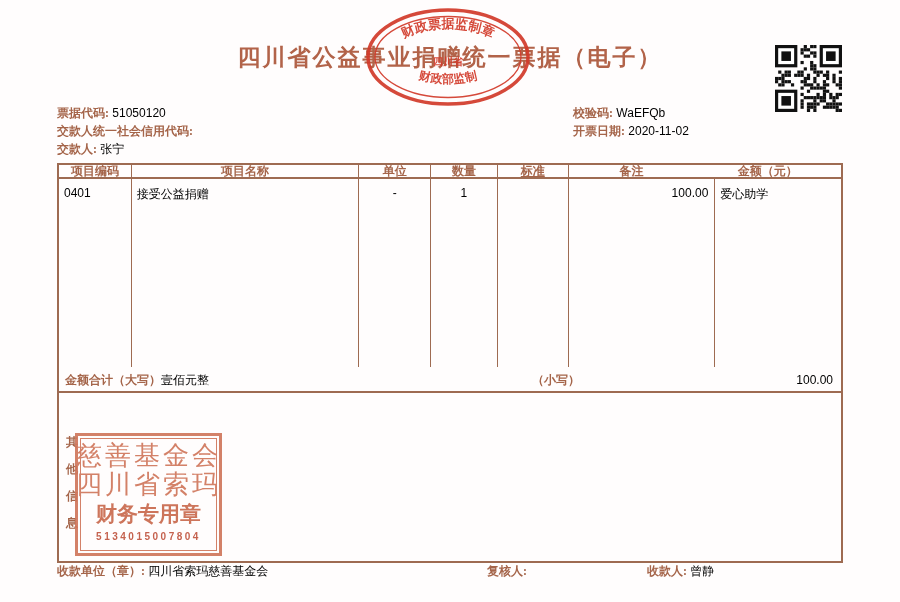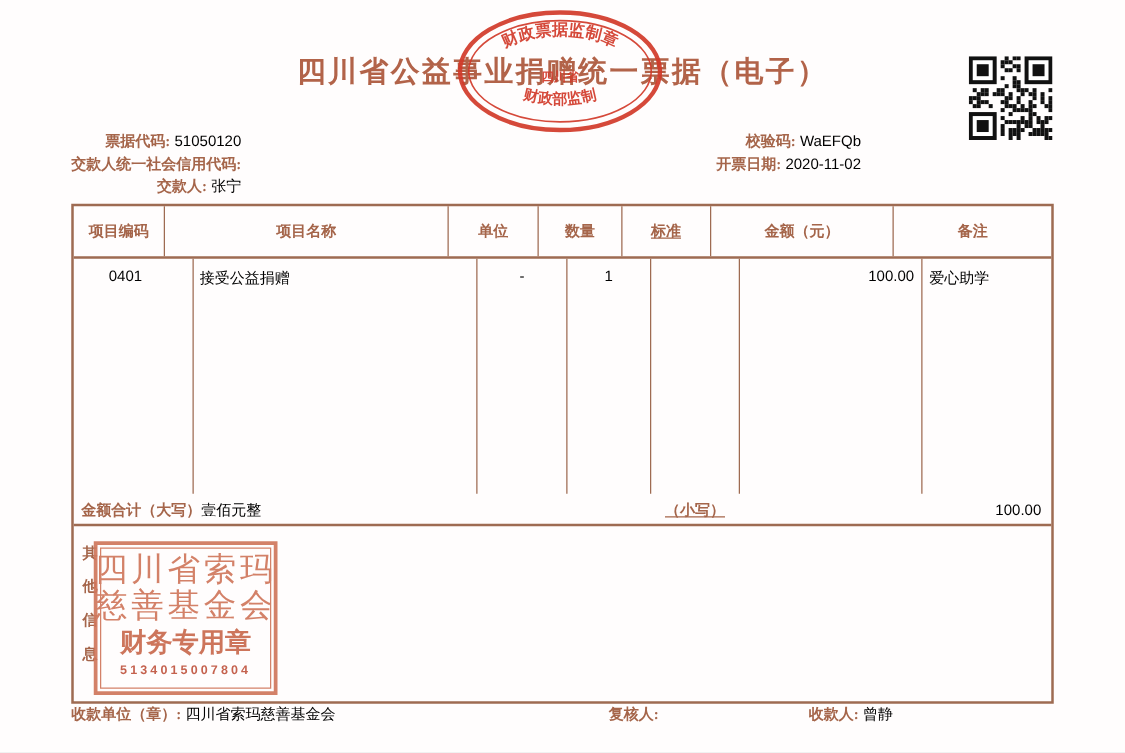--- a/index.html
+++ b/index.html
@@ -9,46 +9,46 @@
     background:#fffdfd; overflow:hidden;
     font-family:"Liberation Sans", sans-serif; color:#000;
   }
   .title {
     position:absolute; left:0; top:42px; width:900px; text-align:center;
     font-family:"Liberation Serif", serif;
     font-size:23px; font-weight:bold; letter-spacing:2px; color:#b26349;
   }
   .stamp-oval { position:absolute; left:362px; top:5px; opacity:.92; }
   .qr { position:absolute; left:775px; top:45px; }
-  .fields { position:absolute; font-size:12px; line-height:18px;text-align:right; }
+  .fields { position:absolute; font-size:12px; line-height:18px; }
   .fields-left { left:57px; top:104px; }
   .fields-right { left:573px; top:104px; }
   .lbl { color:#a5654a; font-family:"Liberation Serif", serif; font-weight:bold; }
   .val { color:#000; }
   .tablebox { position:absolute; left:57px; top:163px; width:786px; height:400px;
               border:2px solid #9e6b52; }
   .trow { display:flex; width:100%; }
-  .thead { height:42px; border-bottom:2px solid #9e6b52; }
+  .thead { height:14px; border-bottom:2px solid #9e6b52; }
   .thead .cell {
     display:flex; align-items:center; justify-content:center;
     font-size:12px; color:#a5654a; font-family:"Liberation Serif", serif; font-weight:bold;
   }
   .cell { border-right:1px solid #9e6b52; height:100%; }
   .cell:last-child { border-right:none; }
   .c0{width:73px;} .c1{width:228px;} .c2{width:72px;} .c3{width:67px;}
   .c4{width:71px;text-decoration:underline;} .c5{width:147px;} .c6{width:126px; border-right:none;}
-  .tbody { height:188px;margin-left:23px; }
+  .tbody { height:188px; }
   .tbody .cell { font-size:12px; padding-top:7px; }
   .al{ padding-left:5px; text-align:left; }
   .ac{ text-align:center; }
   .ar{ padding-right:6px; text-align:right; }
   .totals { position:relative; height:26px; border-bottom:2px solid #9e6b52;
             font-size:12px; line-height:24px;padding-left:40px; }
   .totals .upper { position:absolute; left:6px; top:1px; }
-  .totals .lower-lbl { position:absolute; left:473px; top:1px;text-decoration:underline; }
+  .totals .lower-lbl { position:absolute; left:473px; top:1px; }
   .totals .lower-val { position:absolute; right:8px; top:1px; }
   .lowerbox { position:relative; height:156px; }
   .other-info { position:absolute; left:66px; top:434px; width:14px;
                 font-size:12px; color:#a5654a; font-family:"Liberation Serif", serif;
                 font-weight:bold; z-index:1; }
   .other-info div { height:27px; }
   .seal {
     position:absolute; left:75px; top:433px; width:147px; height:123px;
     border:3px solid #d0775c; z-index:2; opacity:.92; background:transparent;
   }
@@ -253,22 +253,22 @@
     </div>
   </div>
 
   <div class="tablebox">
     <div class="trow thead">
       <div class="cell c0">项目编码</div>
       <div class="cell c1">项目名称</div>
       <div class="cell c2">单位</div>
       <div class="cell c3">数量</div>
       <div class="cell c4">标准</div>
+      <div class="cell c6">备注</div>
       <div class="cell c5">金额（元）</div>
-      <div class="cell c6">备注</div>
     </div>
     <div class="trow tbody">
       <div class="cell c0 al">0401</div>
       <div class="cell c1 al">接受公益捐赠</div>
       <div class="cell c2 ac">-</div>
       <div class="cell c3 ac">1</div>
       <div class="cell c4 ac"></div>
       <div class="cell c5 ar">100.00</div>
       <div class="cell c6 al">爱心助学</div>
     </div>
@@ -284,22 +284,22 @@
 
   <div class="other-info">
     <div>其</div>
     <div>他</div>
     <div>信</div>
     <div>息</div>
   </div>
 
   <div class="seal">
     <div class="seal-inner">
+      <div class="seal-line12">慈善基金会</div>
       <div class="seal-line12">四川省索玛</div>
-      <div class="seal-line12">慈善基金会</div>
       <div class="seal-line3">财务专用章</div>
       <div class="seal-num">5134015007804</div>
     </div>
   </div>
 
   <div class="footer">
     <div class="f-item f1">
       <span class="lbl">收款单位（章）:</span>
       <span class="val">四川省索玛慈善基金会</span>
     </div>

